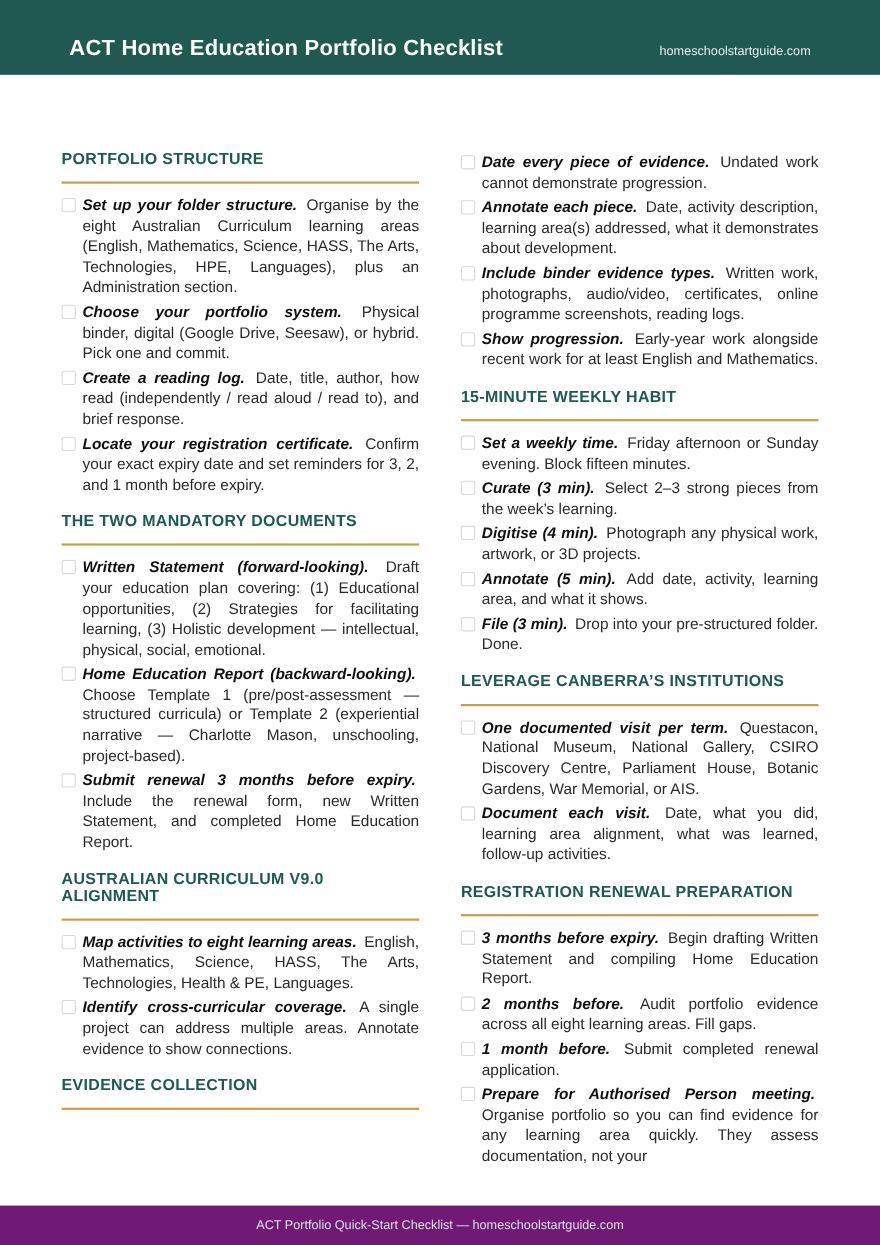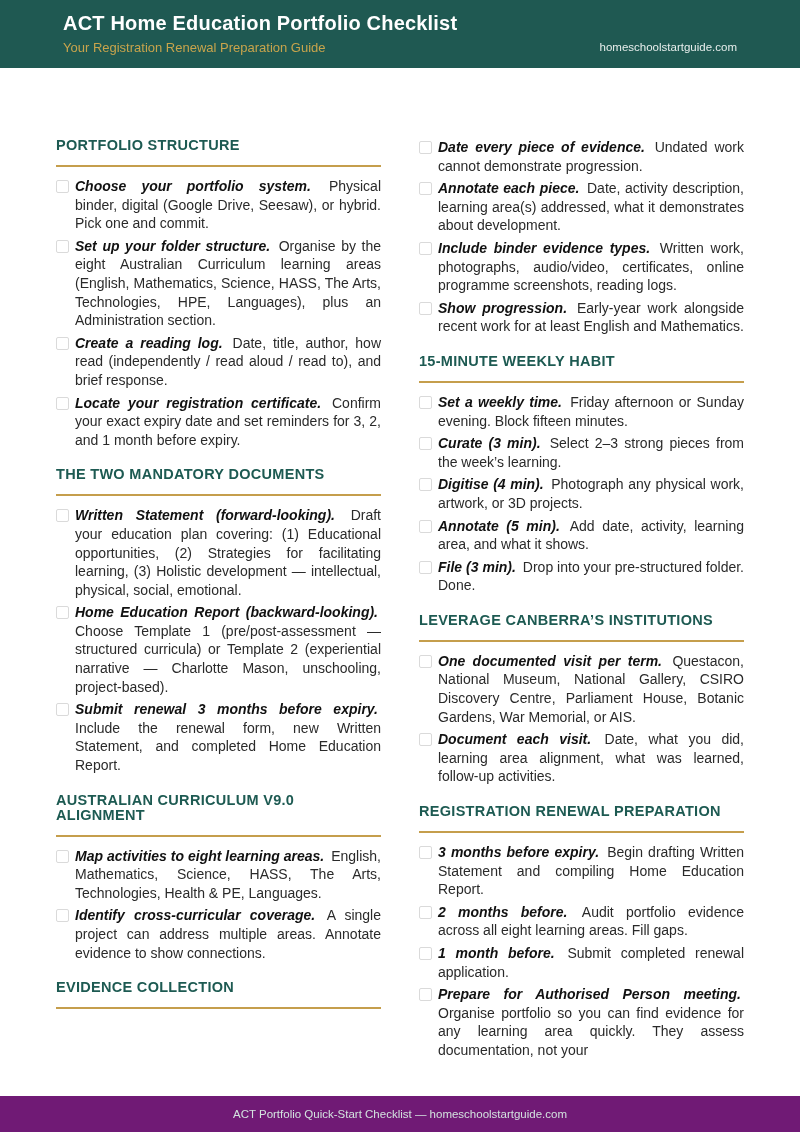--- a/index.html
+++ b/index.html
@@ -82,33 +82,32 @@
     display: flex; align-items: center; justify-content: center;
     font-size: 11.5px; color: #d3e2df;
   }
 </style>
 </head>
 <body>
 
 <header class="page-header">
   <div class="header-left">
     <h1>ACT Home Education Portfolio Checklist</h1>
-    <div class="page-subtitle">Your Registration Renewal Preparation Guide</div>
   </div>
   <div class="header-url">homeschoolstartguide.com</div>
 </header>
 
 <main class="page-main">
   <div class="col" id="col-left">
       <section class="section">
         <h2>PORTFOLIO STRUCTURE</h2>
         <div class="rule"></div>
         <ul class="items">
+          <li class="item"><span class="checkbox"></span><strong>Set up your folder structure.</strong> <span>Organise by the eight Australian Curriculum learning areas (English, Mathematics, Science, HASS, The Arts, Technologies, HPE, Languages), plus an Administration section.</span></li>
           <li class="item"><span class="checkbox"></span><strong>Choose your portfolio system.</strong> <span>Physical binder, digital (Google Drive, Seesaw), or hybrid. Pick one and commit.</span></li>
-          <li class="item"><span class="checkbox"></span><strong>Set up your folder structure.</strong> <span>Organise by the eight Australian Curriculum learning areas (English, Mathematics, Science, HASS, The Arts, Technologies, HPE, Languages), plus an Administration section.</span></li>
           <li class="item"><span class="checkbox"></span><strong>Create a reading log.</strong> <span>Date, title, author, how read (independently / read aloud / read to), and brief response.</span></li>
           <li class="item"><span class="checkbox"></span><strong>Locate your registration certificate.</strong> <span>Confirm your exact expiry date and set reminders for 3, 2, and 1 month before expiry.</span></li>
         </ul>
       </section>
       <section class="section">
         <h2>THE TWO MANDATORY DOCUMENTS</h2>
         <div class="rule"></div>
         <ul class="items">
           <li class="item"><span class="checkbox"></span><strong>Written Statement (forward-looking).</strong> <span>Draft your education plan covering: (1) Educational opportunities, (2) Strategies for facilitating learning, (3) Holistic development — intellectual, physical, social, emotional.</span></li>
           <li class="item"><span class="checkbox"></span><strong>Home Education Report (backward-looking).</strong> <span>Choose Template 1 (pre/post-assessment — structured curricula) or Template 2 (experiential narrative — Charlotte Mason, unschooling, project-based).</span></li>

